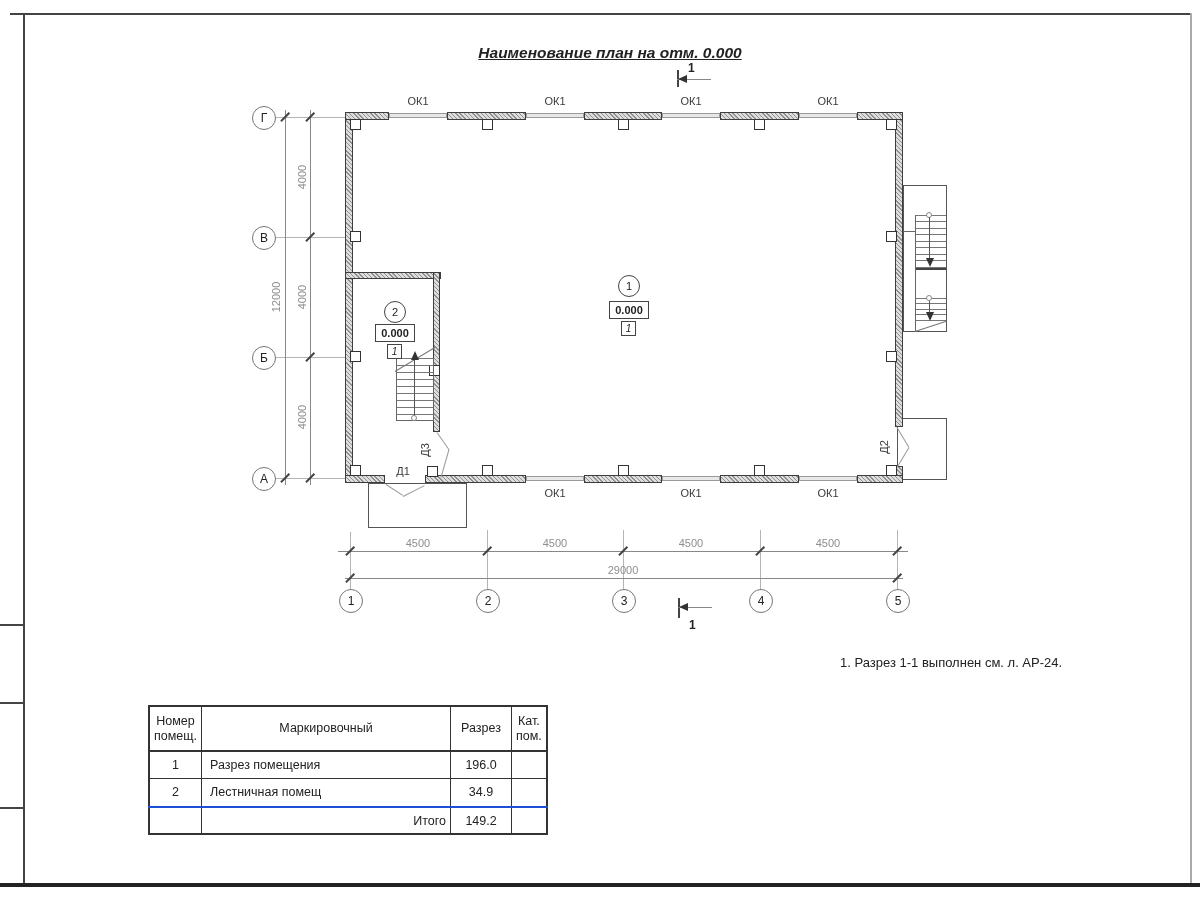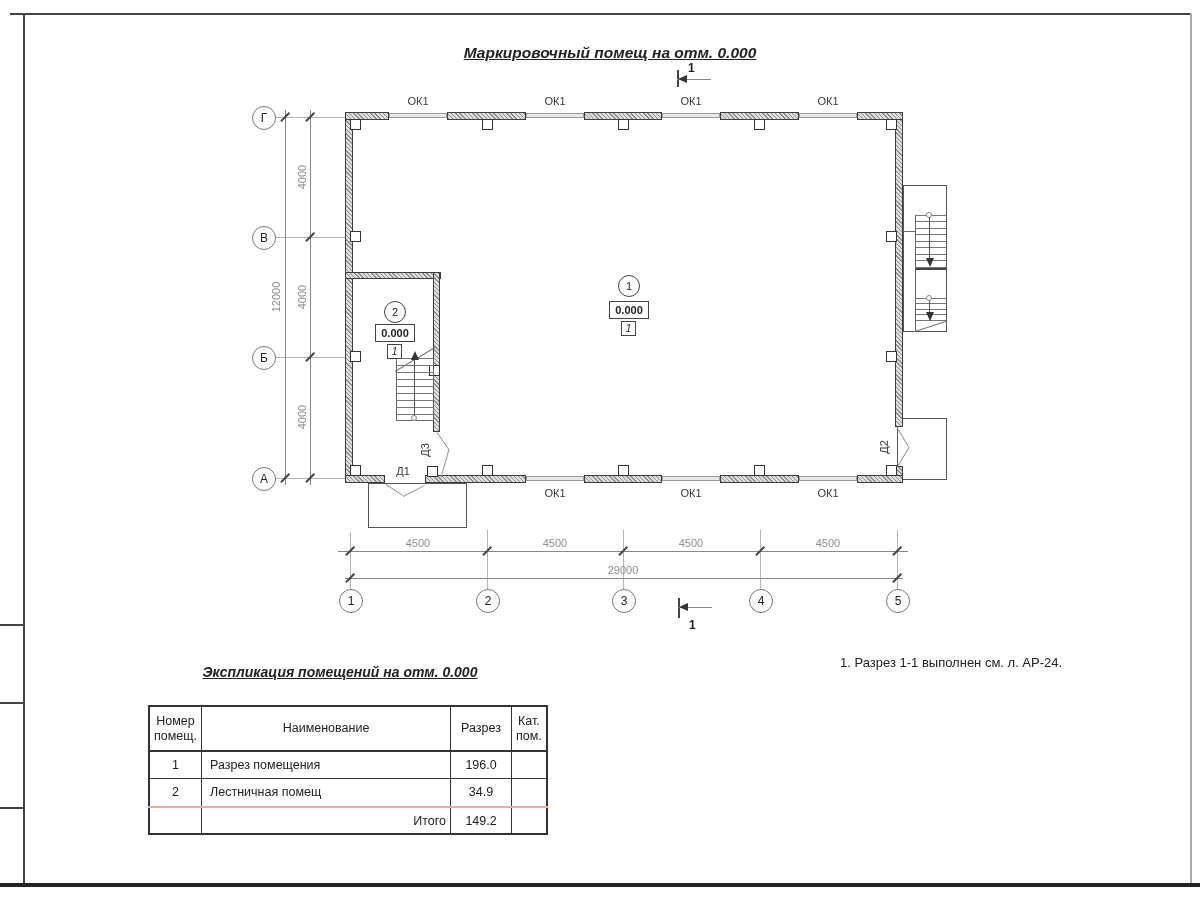--- a/index.html
+++ b/index.html
@@ -33,37 +33,37 @@
   .dotc{position:absolute;width:6px;height:6px;border:1px solid #888;border-radius:50%;background:#fff;box-sizing:border-box;}
   .title{position:absolute;font-size:15.5px;font-weight:600;font-style:italic;color:#222;
          text-align:center;text-decoration:underline;}
   .note{position:absolute;font-size:13px;color:#222;}
   .secnum{position:absolute;font-size:12px;font-weight:600;color:#222;}
   
   #expl{position:absolute;left:148px;top:705px;border-collapse:collapse;table-layout:fixed;background:#fff;}
   #expl td{border:1px solid #333;font-size:12.5px;color:#222;padding:0 4px;overflow:hidden;}
   #expl{border:2px solid #333;}
   #expl tr.hdr td{text-align:center;border-bottom:2px solid #333;line-height:1.15;}
-  #expl tr.tot td{border-top:2px solid #fca5a5;}
+  #expl tr.tot td{border-top:2px solid #1d4ed8;}
   .tc{text-align:center;} .tr{text-align:right;} .tl{text-align:left;padding-left:8px !important;}
 </style>
 </head>
 <body>
 
 <div id="sheet">
 
   <div class="lnd" style="left:10px;top:13px;width:1181px;height:2px;"></div>
   <div class="ln" style="left:1190px;top:13px;width:1.5px;height:871px;background:#aaa;"></div>
   <div class="lnd" style="left:23px;top:13px;width:1.5px;height:871px;"></div>
   <div class="lnd" style="left:0px;top:883px;width:1200px;height:3.5px;background:#222;"></div>
   <div class="lnd" style="left:0px;top:624px;width:23px;height:1.5px;"></div>
   <div class="lnd" style="left:0px;top:702px;width:23px;height:1.5px;"></div>
   <div class="lnd" style="left:0px;top:807px;width:23px;height:1.5px;"></div>
 
-  <div class="title" style="left:430px;top:44px;width:360px;">Маркировочный помещ на отм. 0.000</div>
+  <div class="title" style="left:430px;top:44px;width:360px;">Наименование план на отм. 0.000</div>
 
   <div class="lnd" style="left:677px;top:70px;width:1.5px;height:17px;"></div>
   <div class="ln" style="left:677px;top:79px;width:34px;height:1px;"></div>
   <div class="arrL" style="left:678px;top:75px;"></div>
   <div class="secnum" style="left:688px;top:61px;">1</div>
 
   <div class="lnd" style="left:678px;top:598px;width:1.5px;height:20px;"></div>
   <div class="ln" style="left:678px;top:607px;width:34px;height:1px;"></div>
   <div class="arrL" style="left:679px;top:603px;"></div>
   <div class="secnum" style="left:689px;top:618px;">1</div>
@@ -218,33 +218,32 @@
   <div class="axc" style="left:252px;top:226px;">
       <span>В</span>
     </div>
   <div class="axc" style="left:252px;top:346px;">
       <span>Б</span>
     </div>
   <div class="axc" style="left:252px;top:467px;">
       <span>А</span>
     </div>
 
-  <div class="title" style="left:160px;top:664px;width:360px;font-size:14px;">Экспликация помещений на отм. 0.000</div>
 
   <table id="expl">
     <colgroup>
         <col style="width:45px">
         <col style="width:249px">
         <col style="width:61px">
         <col style="width:29px">
       </colgroup>
     <tbody>
         <tr class="hdr" style="height:45px;">
       <td>Номер помещ.</td>
-      <td>Наименование</td>
+      <td>Маркировочный</td>
       <td>Разрез</td>
       <td>Кат. пом.</td>
     </tr>
     <tr style="height:27px;">
       <td class="tc">1</td>
       <td class="tl">Разрез помещения</td>
       <td class="tc">196.0</td>
       <td class="tc"></td>
     </tr>
     <tr style="height:29px;">

